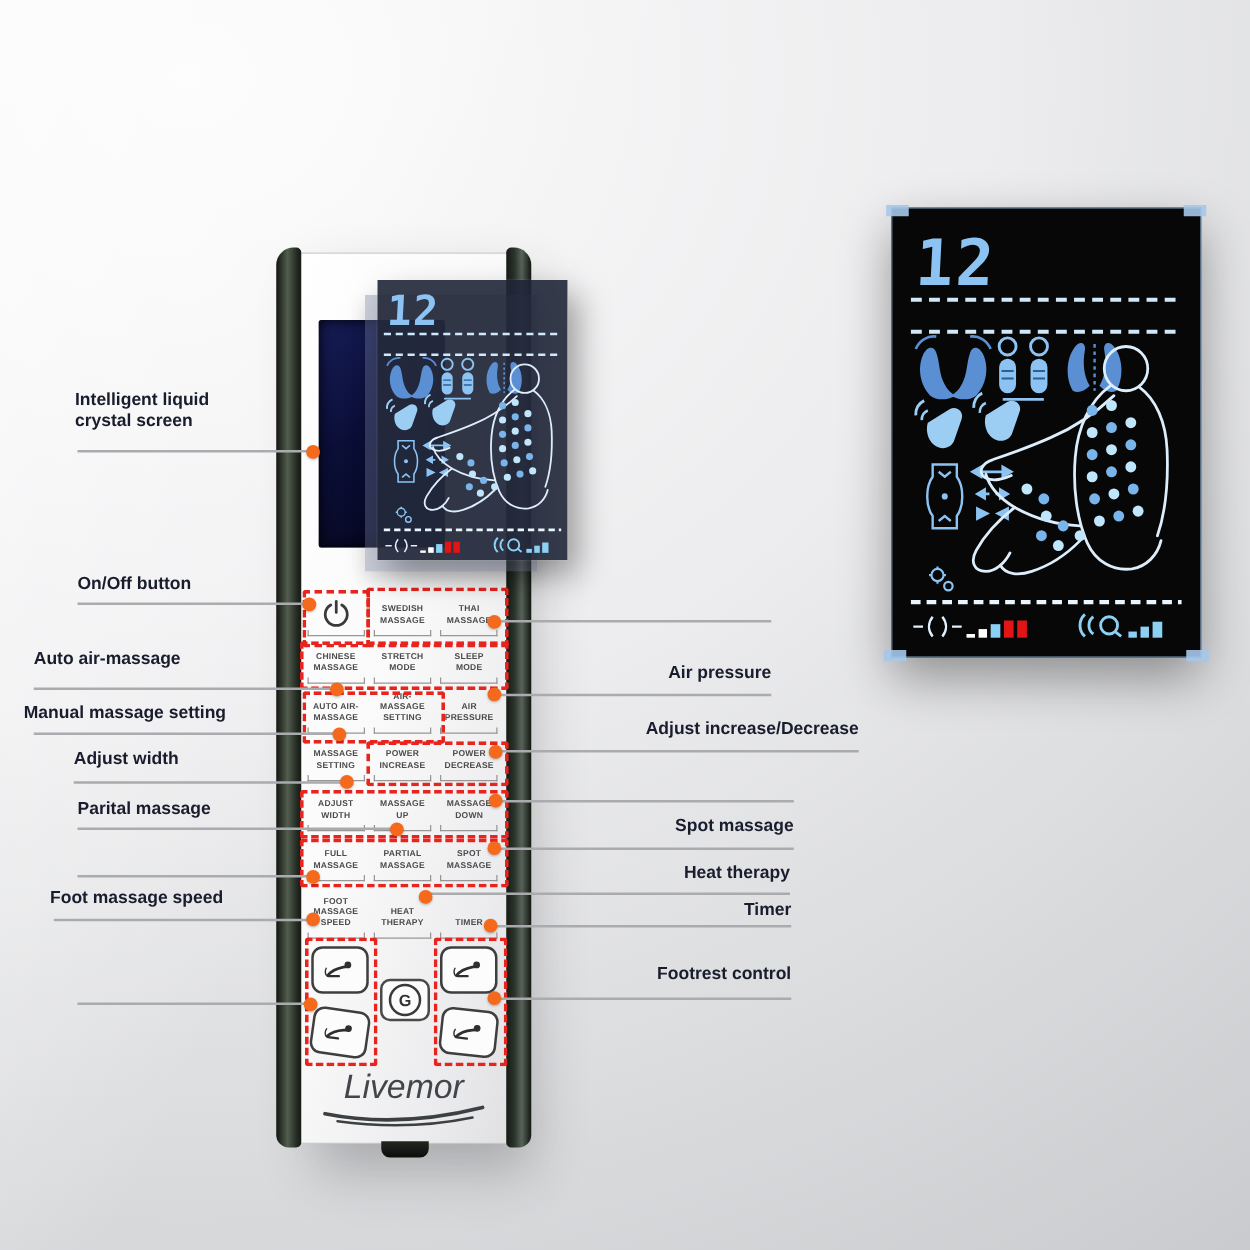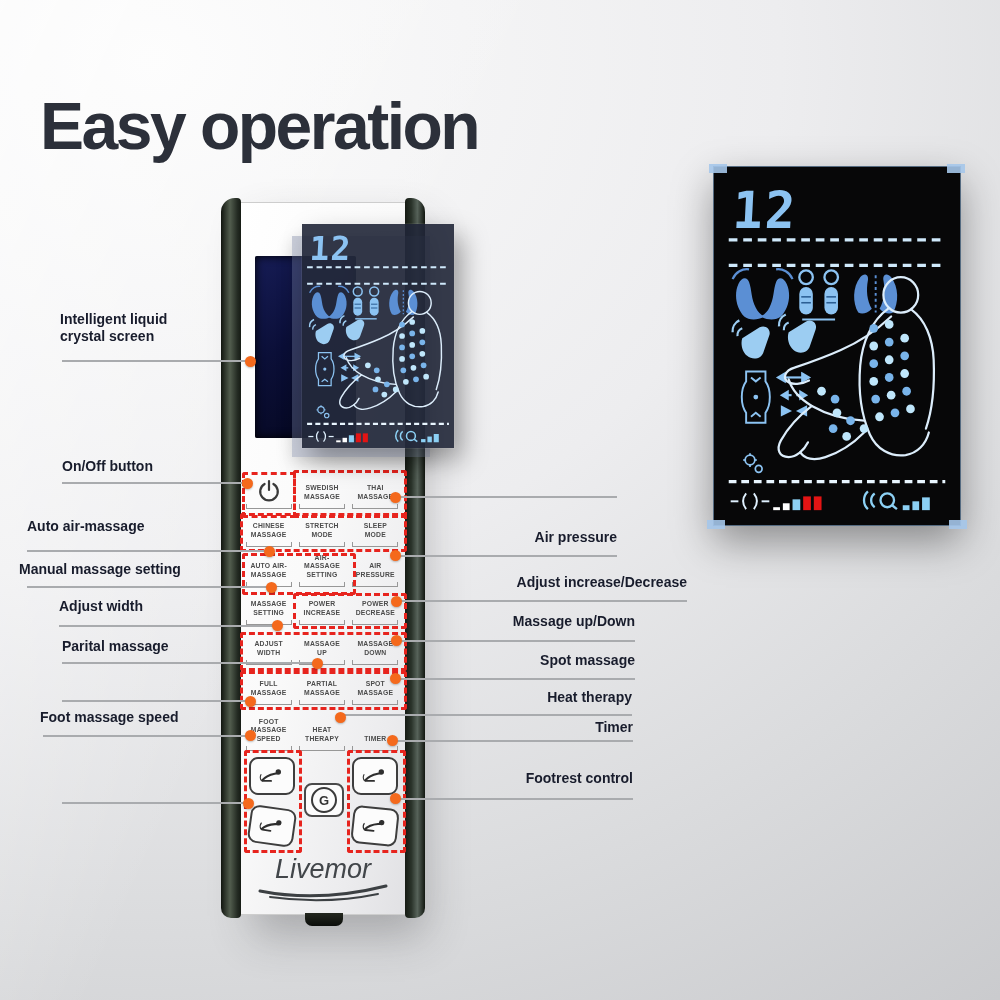--- a/index.html
+++ b/index.html
@@ -73,21 +73,20 @@
   .ptab{position:absolute;width:18px;height:9px;background:#a5c6ea;opacity:.9}
   .ptab.tl{left:-5px;top:-3px}.ptab.tr{right:-5px;top:-3px}
   .ptab.bl{left:-7px;bottom:-4px}.ptab.br{right:-7px;bottom:-4px}
   .lcd-timer{font-family:"DejaVu Sans Mono",monospace;font-weight:bold;letter-spacing:2px}
 </style>
 </head>
 <body>
 
 <div class="stage">
 
-  <div class="title">Easy operation</div>
 
   <div class="face"></div>
   <div class="rail rail-l"></div>
   <div class="rail rail-r"></div>
   <div class="nub"></div>
   <div class="screen"></div>
 
   <div class="keys">
     <div class="krow r1">
       <div class="key">
@@ -526,21 +525,20 @@
   <div class="ct" style="left:60px;top:311px;width:150px">Intelligent liquid crystal screen</div>
   <div class="ct" style="left:62px;top:458px">On/Off button</div>
   <div class="ct" style="left:27px;top:518px">Auto air-massage</div>
   <div class="ct" style="left:19px;top:561px">Manual massage setting</div>
   <div class="ct" style="left:59px;top:598px">Adjust width</div>
   <div class="ct" style="left:62px;top:638px">Parital massage</div>
   <div class="ct" style="left:40px;top:709px">Foot massage speed</div>
 
   <div class="ct ct-r" style="left:417px;top:529px;width:200px">Air pressure</div>
   <div class="ct ct-r" style="left:437px;top:574px;width:250px">Adjust increase/Decrease</div>
-  <div class="ct ct-r" style="left:395px;top:613px;width:240px">Massage up/Down</div>
   <div class="ct ct-r" style="left:395px;top:652px;width:240px">Spot massage</div>
   <div class="ct ct-r" style="left:392px;top:689px;width:240px">Heat therapy</div>
   <div class="ct ct-r" style="left:393px;top:719px;width:240px">Timer</div>
   <div class="ct ct-r" style="left:393px;top:770px;width:240px">Footrest control</div>
 
   <i class="lln" style="left:62px;top:360px;width:186px"></i>
   <i class="lln" style="left:62px;top:482px;width:184px"></i>
   <i class="lln" style="left:27px;top:550px;width:240px"></i>
   <i class="lln" style="left:27px;top:586px;width:242px"></i>
   <i class="lln" style="left:59px;top:625px;width:217px"></i>

